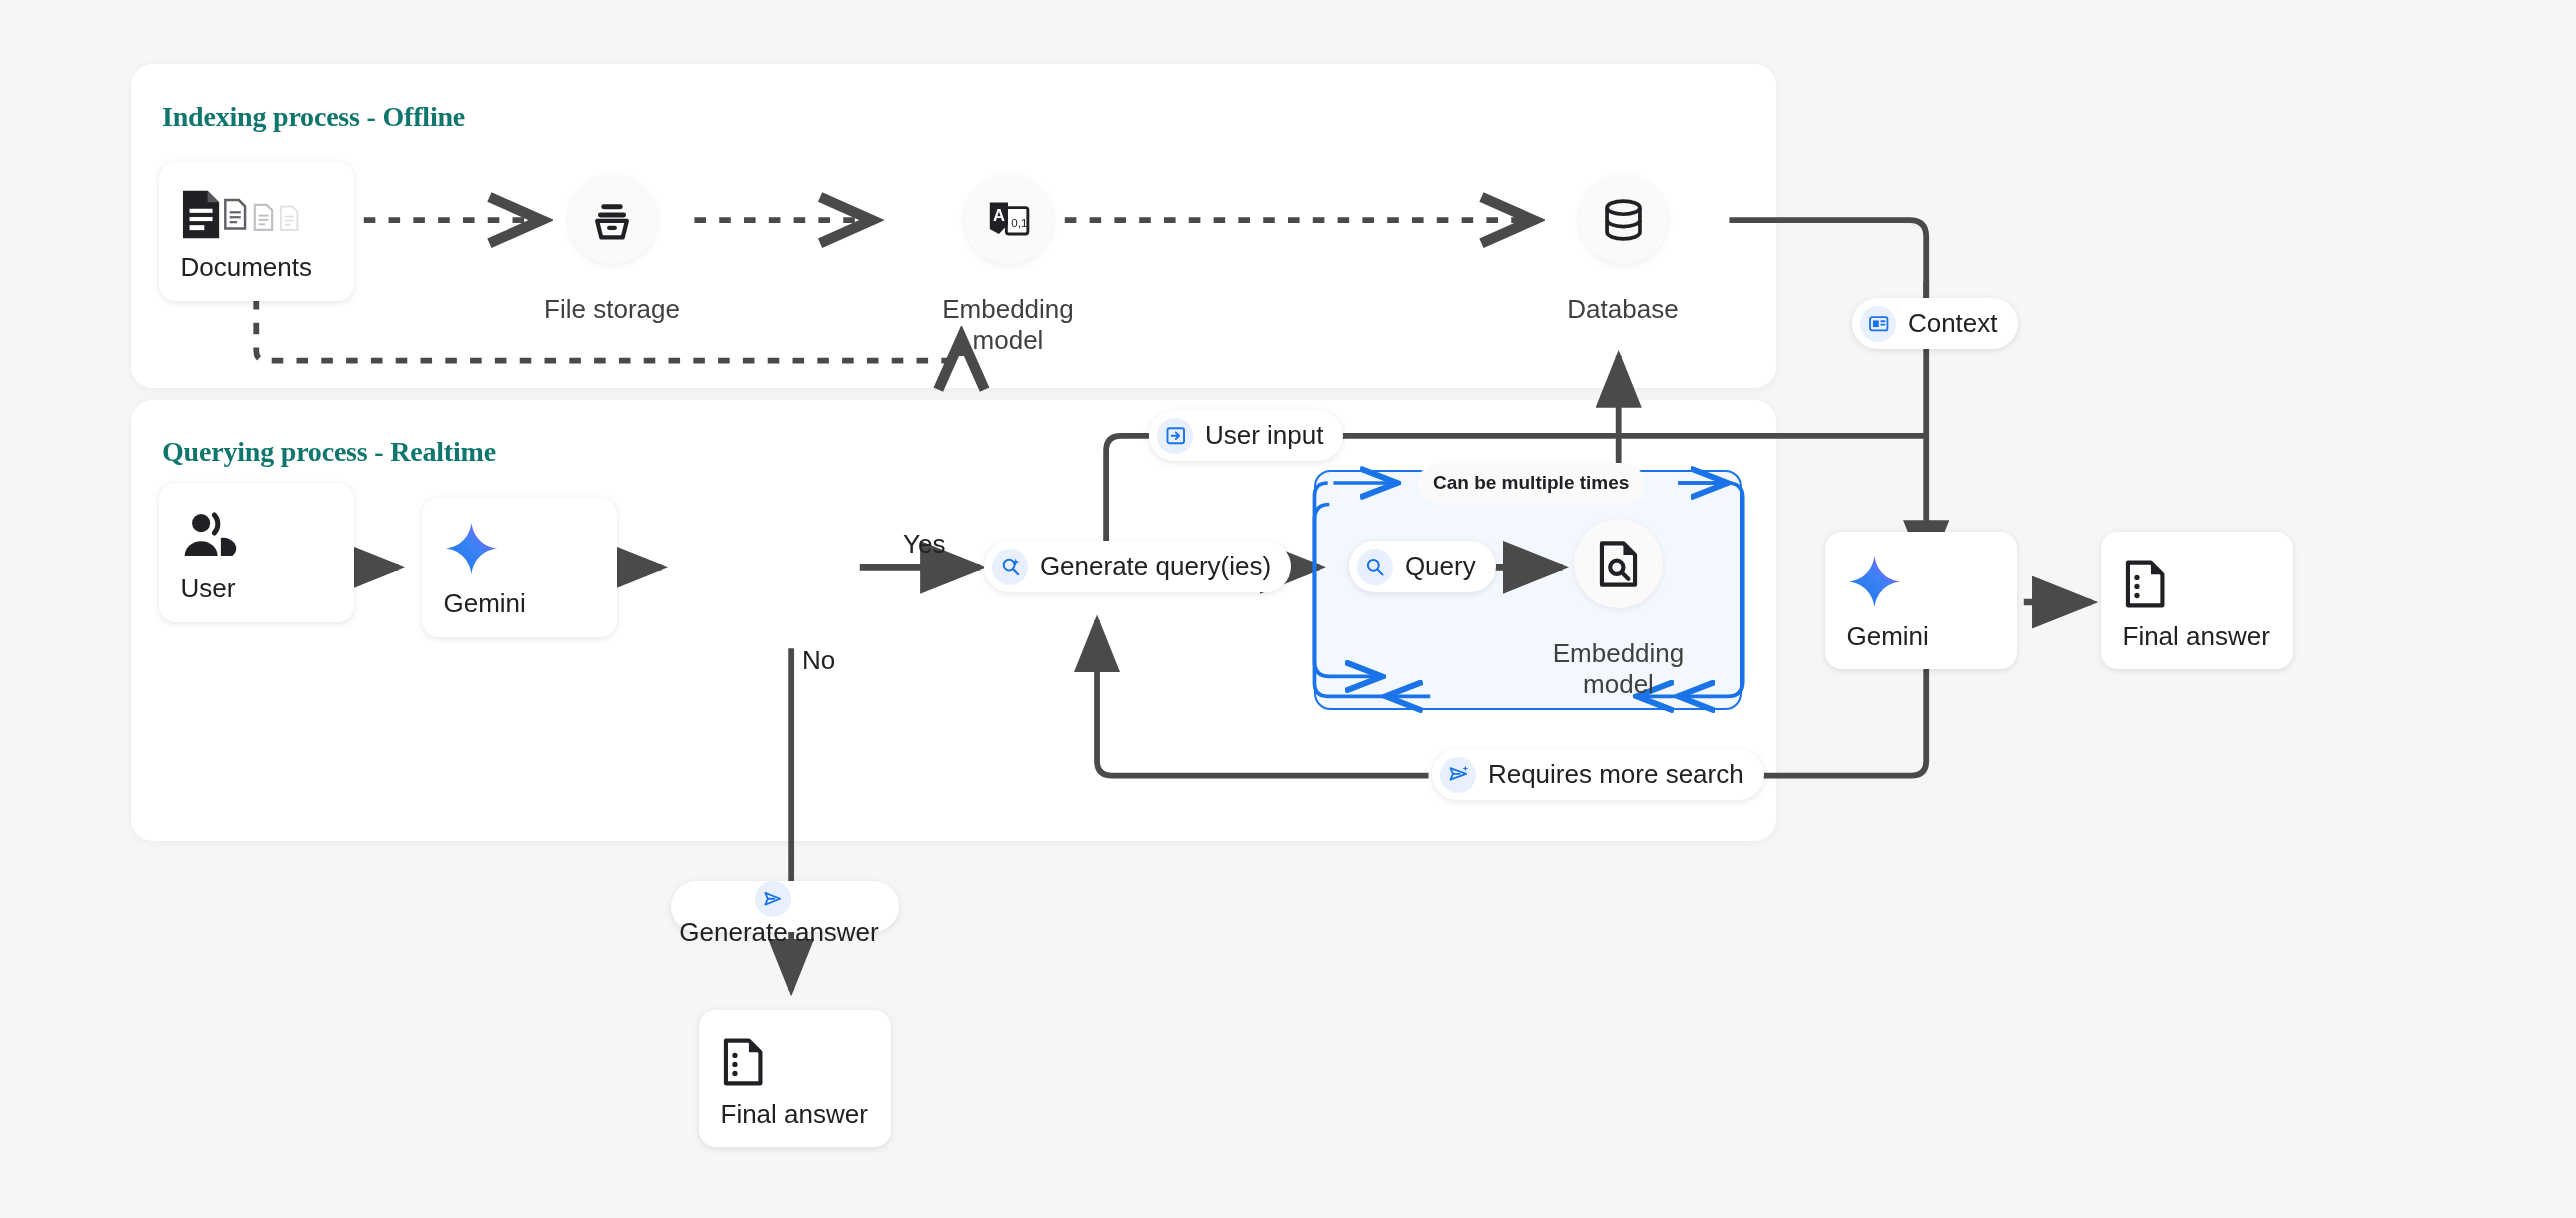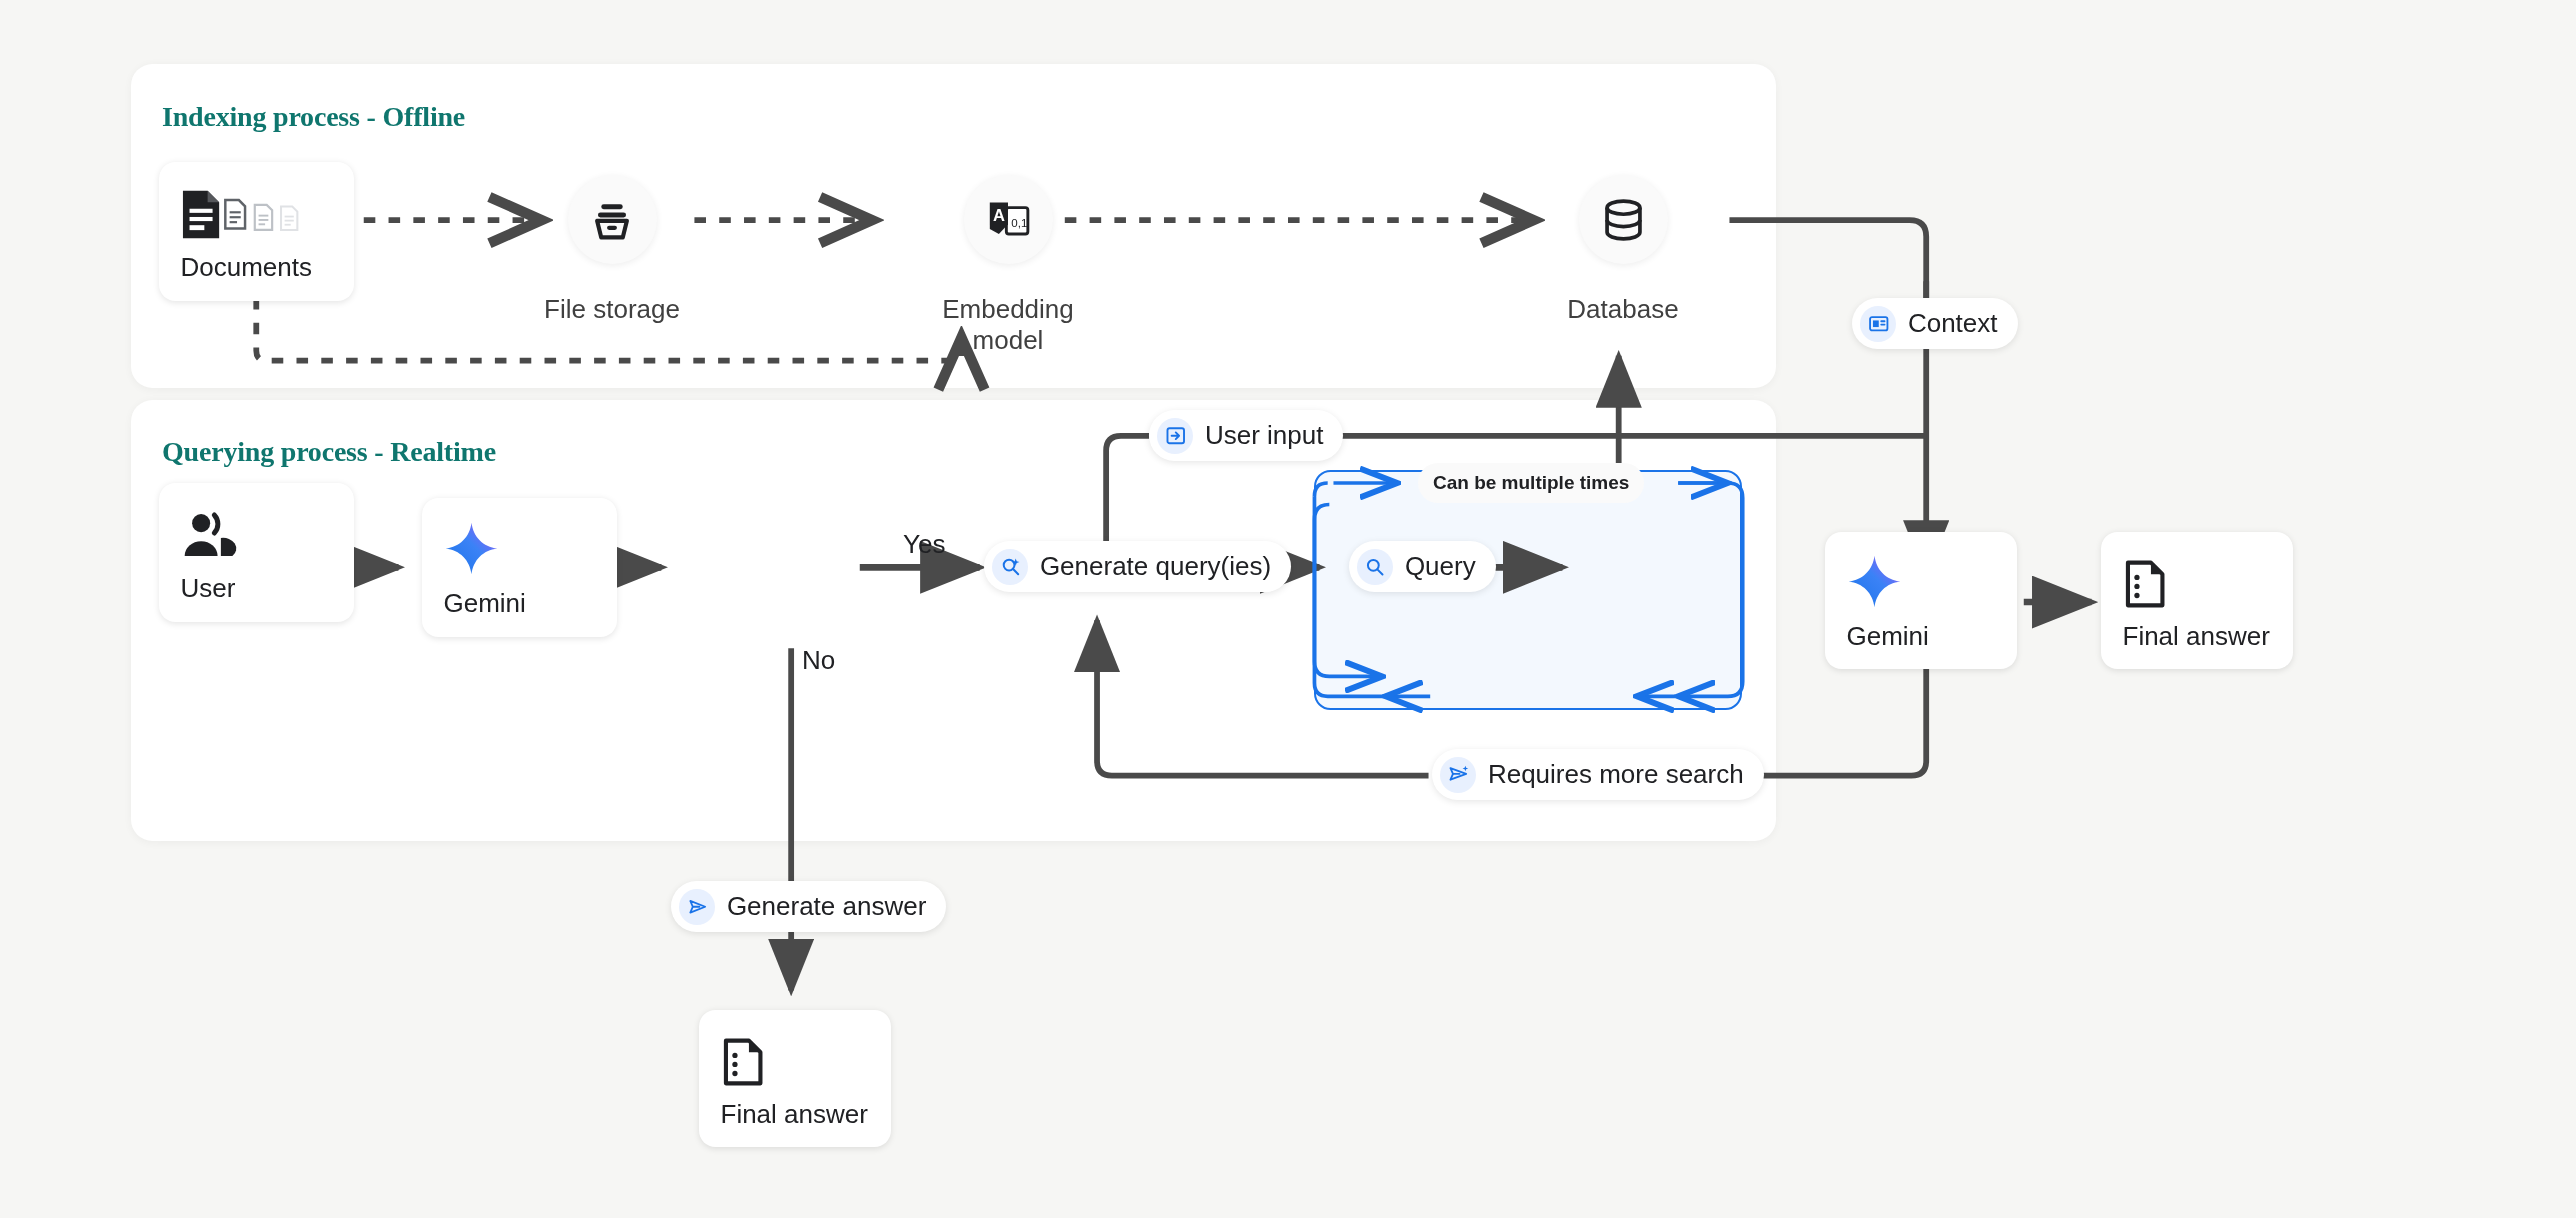--- a/index.html
+++ b/index.html
@@ -332,33 +332,45 @@
       <svg width="20" height="20" viewBox="0 0 24 24" fill="none" stroke="#1a73e8" stroke-width="2.4">
         <circle cx="10" cy="10" r="6.5"></circle>
         <path d="M14.8,14.8 L21,21" stroke-linecap="round"></path>
       </svg>
     </span>
     <span class="chip-text">Query</span>
   </div>
 
   <div class="plain-chip" style="left:1418px;top:463px;">Can be multiple times</div>
 
+  <div class="circle-node" style="left:1574px;top:519px;width:157px;margin-left:-34px;">
+    <div class="circle">
+      <svg width="45" height="48" viewBox="0 0 54 58">
+        <path d="M7,4 h26 l14,14 v36 h-40 z" fill="none" stroke="#202124" stroke-width="5" stroke-linejoin="round"></path>
+        <path d="M33,4 l14,14 h-14 z" fill="#202124"></path>
+        <circle cx="25" cy="33" r="8" fill="none" stroke="#202124" stroke-width="5"></circle>
+        <path d="M31,39 L39,47" stroke="#202124" stroke-width="5" stroke-linecap="round"></path>
+      </svg>
+    </div>
+    <div class="circle-label">Embedding
+model</div>
+  </div>
 
   <div class="chip" style="left:1432px;top:749px;">
     <span class="chip-ico">
       <svg width="21.5" height="21.5" viewBox="0 0 26 26">
         <path d="M3,5 L22,12 L3,19 L6,12 z" fill="none" stroke="#1a73e8" stroke-width="2.2" stroke-linejoin="round"></path>
         <path d="M6,12 h8" stroke="#1a73e8" stroke-width="2.2" stroke-linecap="round"></path>
         <path d="M21,2 l.9,2.4 L24.4,5.3 l-2.5,.9 L21,8.7 l-.9,-2.5 L17.6,5.3 l2.5,-.9 z" fill="#1a73e8"></path>
       </svg>
     </span>
     <span class="chip-text">Requires more search</span>
   </div>
 
-  <div class="chip" style="left:671px;top:881px;">
+  <div class="chip" style="left:671px;top:881px;flex-direction:column;">
     <span class="chip-ico">
       <svg width="21.5" height="21.5" viewBox="0 0 26 26">
         <path d="M4,6 L22,13 L4,20 L7,13 z" fill="none" stroke="#1a73e8" stroke-width="2.2" stroke-linejoin="round"></path>
         <path d="M7,13 h8" stroke="#1a73e8" stroke-width="2.2" stroke-linecap="round"></path>
       </svg>
     </span>
     <span class="chip-text">Generate answer</span>
   </div>
 
   <div class="card" style="left:699px;top:1010px;width:192px;height:137px;">

